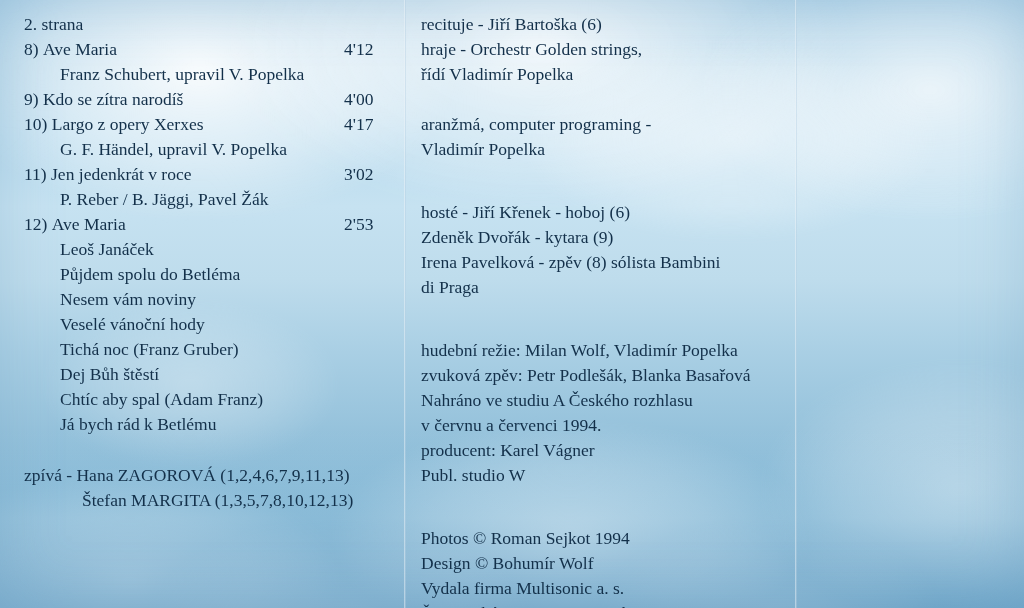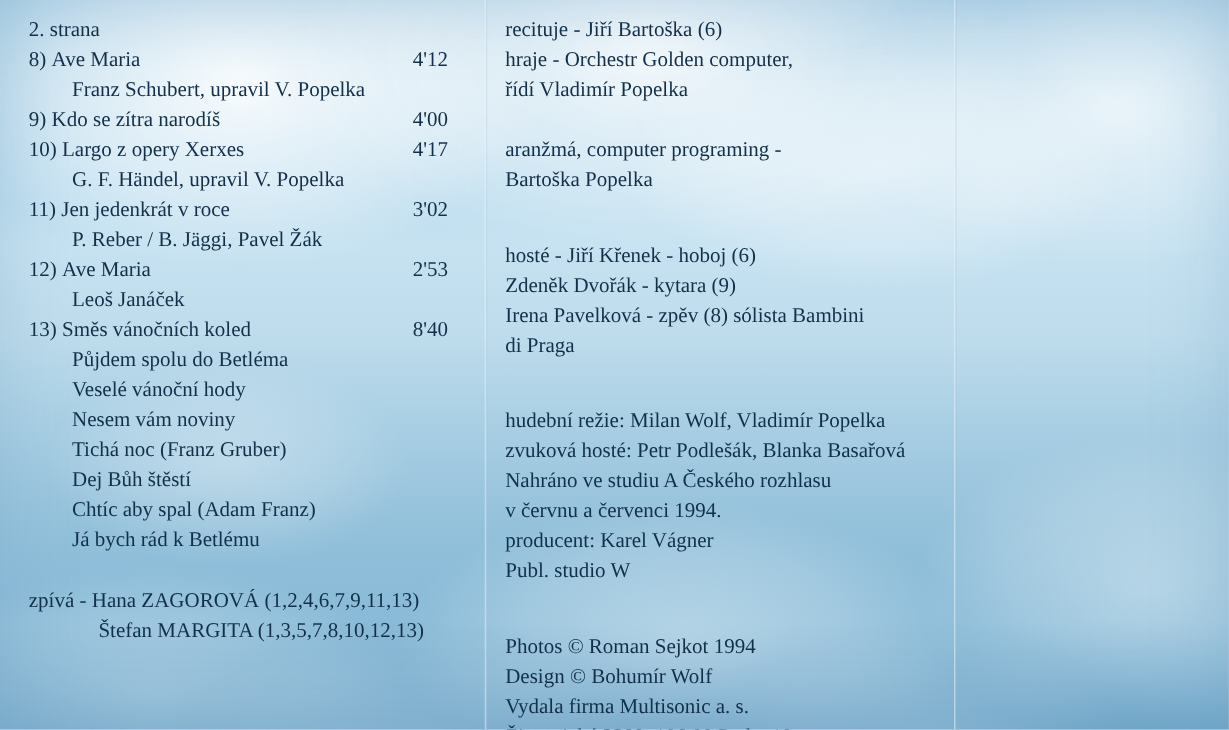--- a/index.html
+++ b/index.html
@@ -167,64 +167,59 @@
     </div>
     <div class="line indent-2">P. Reber / B. Jäggi, Pavel Žák</div>
 
     <div class="line">
       <span class="trk">12)</span>
       <span class="trk">Ave Maria</span>
       <span class="dur">2'53</span>
     </div>
     <div class="line indent-2">Leoš Janáček</div>
 
-    <div class="line">
-      <span class="trk">13)</span>
-      <span class="trk">Směs vánočních koled</span>
-      <span class="dur">8'40</span>
-    </div>
     <div class="line indent-2">Půjdem spolu do Betléma</div>
+    <div class="line indent-2">Nesem vám noviny</div>
     <div class="line indent-2">Veselé vánoční hody</div>
-    <div class="line indent-2">Nesem vám noviny</div>
     <div class="line indent-2">Tichá noc (Franz Gruber)</div>
     <div class="line indent-2">Dej Bůh štěstí</div>
     <div class="line indent-2">Chtíc aby spal (Adam Franz)</div>
     <div class="line indent-2">Já bych rád k Betlému</div>
 
     <div class="line spacer"></div>
     <div class="line spacer"></div>
 
     <div class="line">zpívá - Hana ZAGOROVÁ (1,2,4,6,7,9,11,13)</div>
     <div class="line indent-3">Štefan MARGITA (1,3,5,7,8,10,12,13)</div>
   </div>
 
   <div class="col col-right">
 
     <div class="r-line">recituje - Jiří Bartoška (6)</div>
-    <div class="r-line">hraje - Orchestr Golden computer,</div>
+    <div class="r-line">hraje - Orchestr Golden strings,</div>
     <div class="r-line">řídí Vladimír Popelka</div>
 
     <div class="line gap"></div>
 
     <div class="r-line">aranžmá, computer programing -</div>
-    <div class="r-line">Bartoška Popelka</div>
+    <div class="r-line">Vladimír Popelka</div>
 
     <div class="line gap"></div>
     <div class="line spacer"></div>
 
     <div class="r-line">hosté - Jiří Křenek - hoboj (6)</div>
     <div class="r-line">Zdeněk Dvořák - kytara (9)</div>
     <div class="r-line">Irena Pavelková - zpěv (8) sólista Bambini</div>
     <div class="r-line">di Praga</div>
 
     <div class="line gap"></div>
     <div class="line spacer"></div>
 
     <div class="r-line">hudební režie: Milan Wolf, Vladimír Popelka</div>
-    <div class="r-line">zvuková hosté: Petr Podlešák, Blanka Basařová</div>
+    <div class="r-line">zvuková zpěv: Petr Podlešák, Blanka Basařová</div>
     <div class="r-line">Nahráno ve studiu A Českého rozhlasu</div>
     <div class="r-line">v červnu a červenci 1994.</div>
     <div class="r-line">producent: Karel Vágner</div>
     <div class="r-line">Publ. studio W</div>
 
     <div class="line gap"></div>
     <div class="line spacer"></div>
 
     <div class="r-line">Photos © Roman Sejkot 1994</div>
     <div class="r-line">Design © Bohumír Wolf</div>

